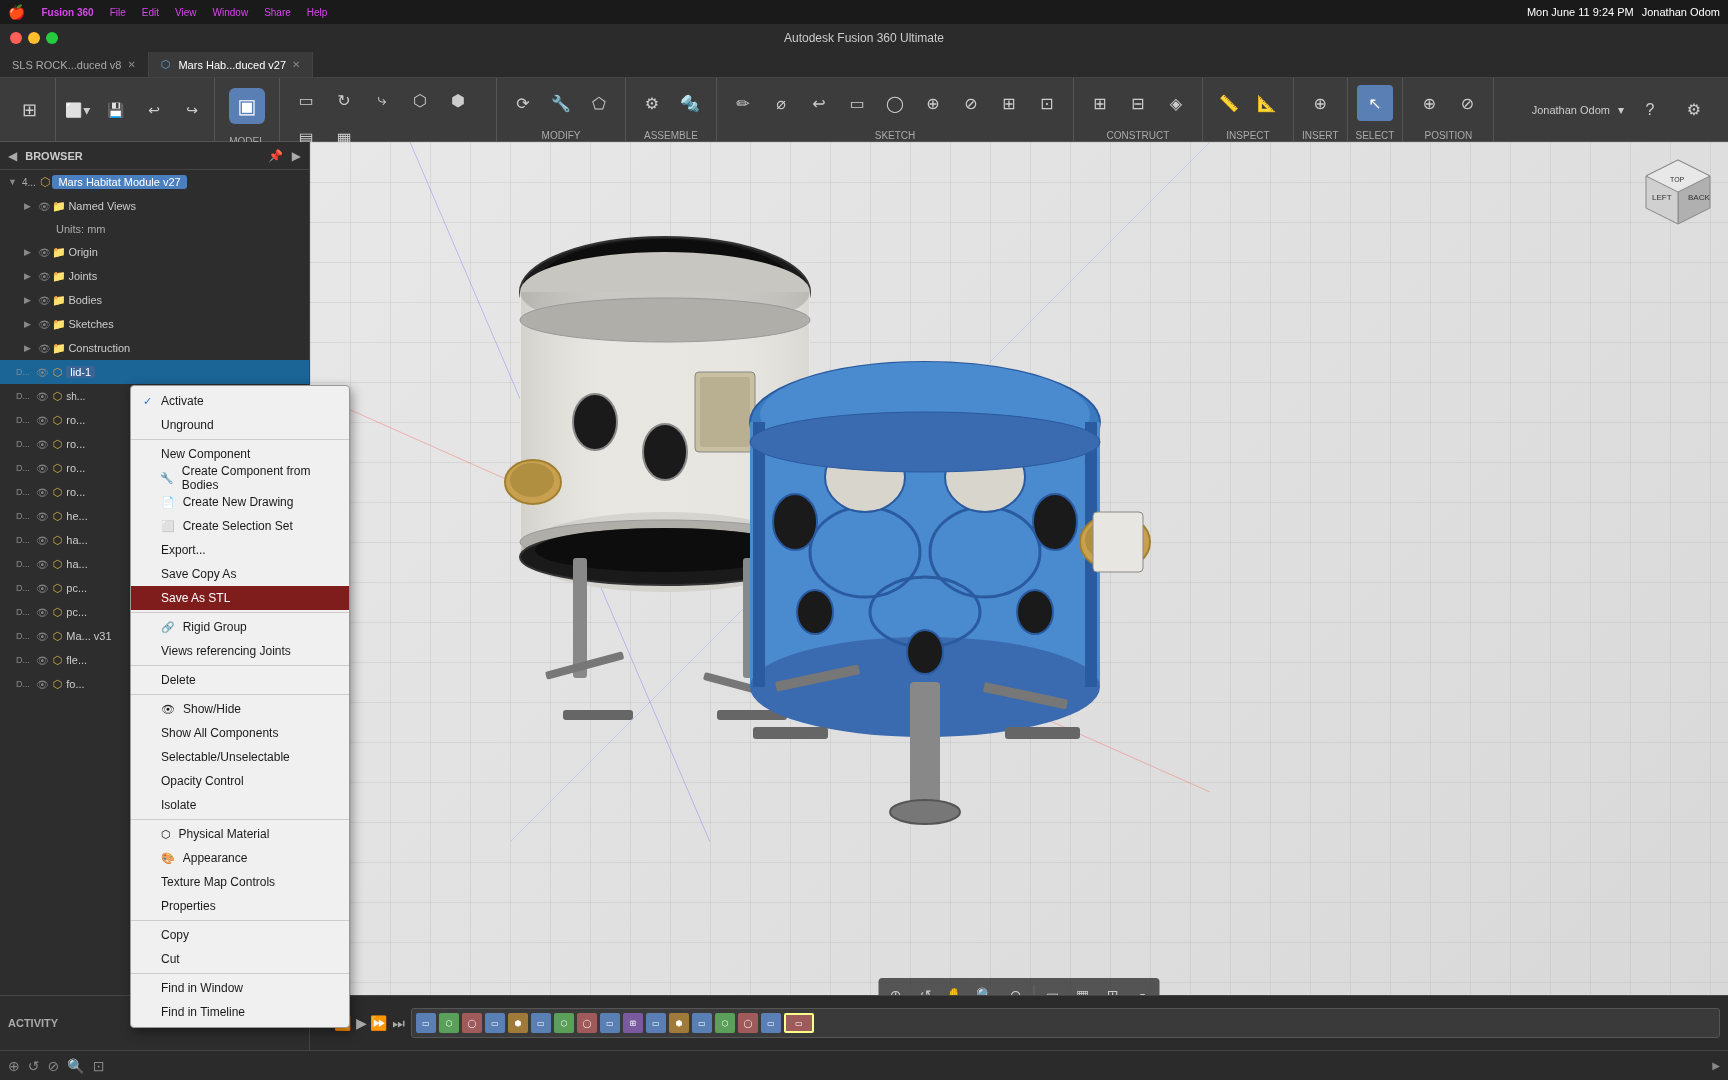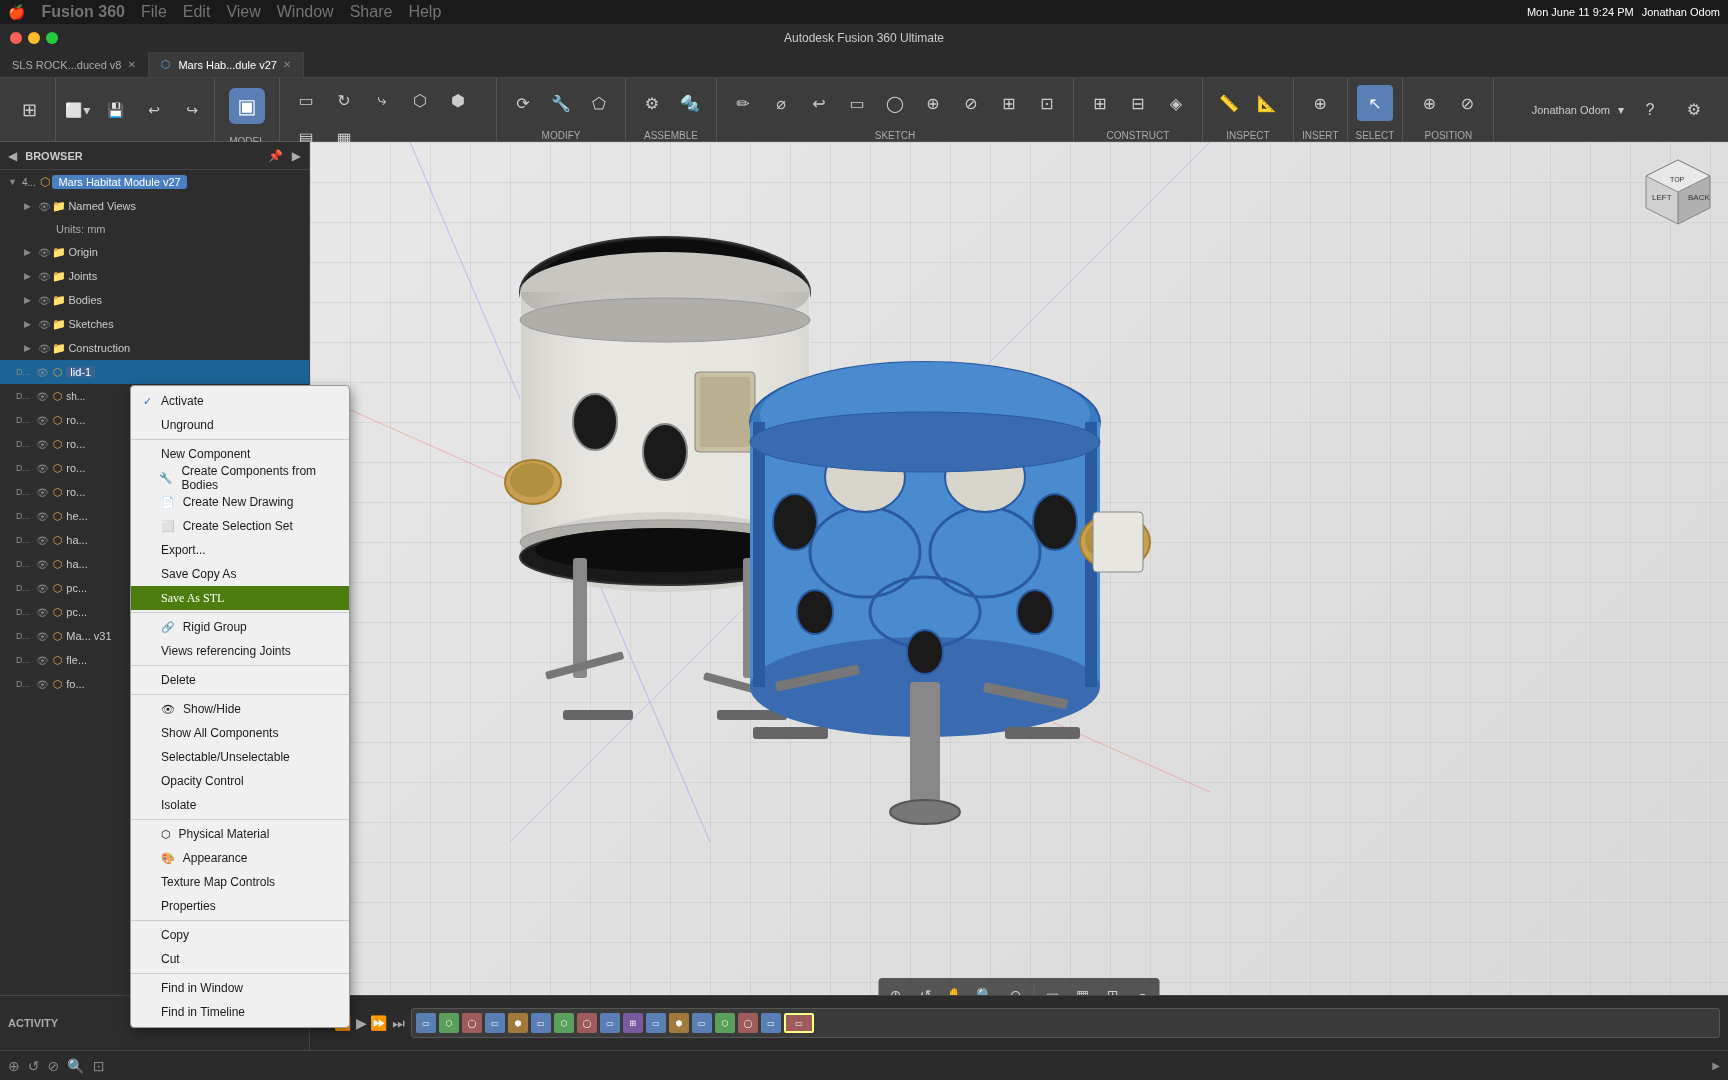--- a/index.html
+++ b/index.html
@@ -22,21 +22,21 @@
       display: flex;
       align-items: center;
       padding: 0 8px;
       gap: 16px;
       position: absolute;
       top: 0;
       left: 0;
       z-index: 100;
     }
     .menu-bar-apple { font-size: 14px; color: #fff; }
-    .menu-bar-item { color: #737373; font-size: 16px; cursor: pointer; }
+    .menu-bar-item { color: #d946ef; font-size: 10px; cursor: pointer; }
     .menu-bar-item.bold { font-weight: bold; }
     .menu-bar-right {
       margin-left: auto;
       display: flex;
       align-items: center;
       gap: 8px;
       font-size: 11px;
       color: #fff;
     }
 
@@ -191,21 +191,21 @@
       display: flex;
       align-items: center;
       height: 24px;
       padding: 0 12px;
       color: #1a1a1a;
       font-size: 12px;
       cursor: pointer;
       gap: 6px;
       position: relative;
     }
-    .cm-item.highlighted { background: #4d7c0f; color: #fff; font-family: Liberation Serif, serif; }
+    .cm-item.highlighted { background: #7f1d1d; color: #fff; }
     .cm-separator { height: 1px; background: #ccc; margin: 2px 0; }
     .cm-check { width: 12px; color: #2872c8; font-size: 11px; }
     .cm-item.highlighted .cm-check { color: #fff; }
 
     
     #viewport {
       position: absolute;
       top: 142px;
       left: 310px;
       width: calc(100% - 310px);
@@ -369,21 +369,21 @@
   <span class="title-text">Autodesk Fusion 360 Ultimate</span>
 </div>
 
 <div id="tab-bar">
   <div class="tab">
     <span>SLS ROCK...duced v8</span>
     <span class="tab-close">✕</span>
   </div>
   <div class="tab active">
     <span style="color:#5a9fd4; margin-right:2px;">⬡</span>
-    <span>Mars Hab...dule v27</span>
+    <span>Mars Hab...duced v27</span>
     <span class="tab-close">✕</span>
   </div>
 </div>
 
 <div id="toolbar">
 
   <div style="width:52px; display:flex; align-items:center; justify-content:center; height:100%; border-right:1px solid #555;">
     <div class="toolbar-icon" style="font-size:18px;">⊞</div>
   </div>
 
@@ -786,21 +786,21 @@
   <div class="cm-separator"></div>
 
   <div class="cm-item">
     <span class="cm-check"></span>
     <span>New Component</span>
   </div>
 
   <div class="cm-item">
     <span class="cm-check"></span>
     <span style="font-size:11px; margin-right:2px;">🔧</span>
-    <span>Create Components from Bodies</span>
+    <span>Create Component from Bodies</span>
   </div>
 
   <div class="cm-item">
     <span class="cm-check"></span>
     <span style="font-size:11px; margin-right:2px;">📄</span>
     <span>Create New Drawing</span>
   </div>
 
   <div class="cm-item">
     <span class="cm-check"></span>

